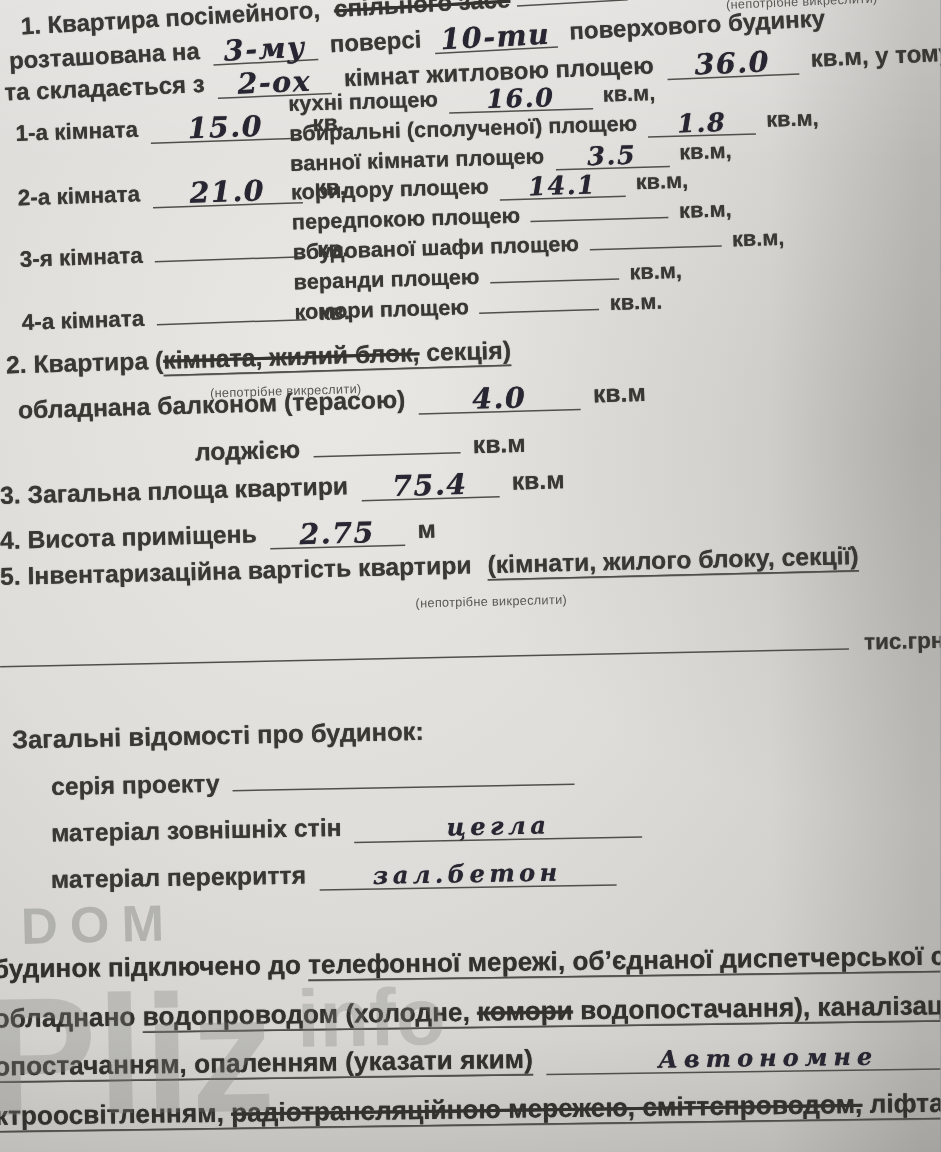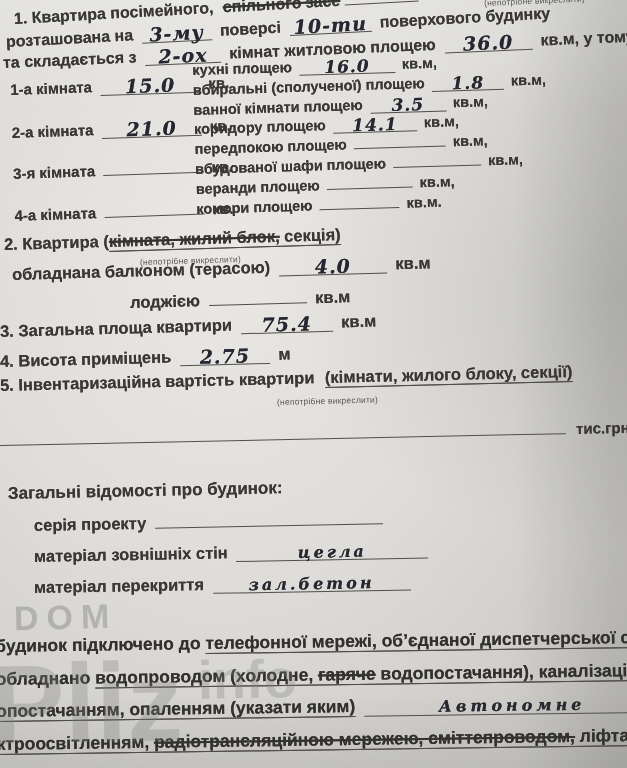--- a/index.html
+++ b/index.html
@@ -188,21 +188,21 @@
   <div class="ln fs165" style="left:34px;top:578px;transform:rotate(-1deg);">
     <span>матеріал перекриття</span>
     <span class="blank" style="width:198px;"><span class="hw hw-word">зал.бетон</span></span>
   </div>
 
   <div class="util">
     <div>
       <span>будинок підключено до </span><span class="uwrap">телефонної мережі, об’єднаної диспетчерської системи</span>
     </div>
     <div>
-      <span>обладнано </span><span class="uwrap"><span>водопроводом (холодне, </span><span class="strike">гаряче</span><span> водопостачання), каналізацією,</span></span>
+      <span>обладнано </span><span class="uwrap"><span>водопроводом (холодне, </span><span class="strike">комори</span><span> водопостачання), каналізацією,</span></span>
     </div>
     <div>
       <span class="uwrap">опостачанням, опаленням (указати яким)</span>
       <span class="blank" style="width:296px;"><span class="hw hw-word" style="letter-spacing:4px;">Автономне</span></span>
     </div>
     <div>
       <span class="uwrap"><span>ктроосвітленням, </span><span class="strike">радіотрансляційною мережею, сміттєпроводом,</span><span> ліфтами,</span></span>
     </div>
     <div>мково-переговорним</div>
   </div>

